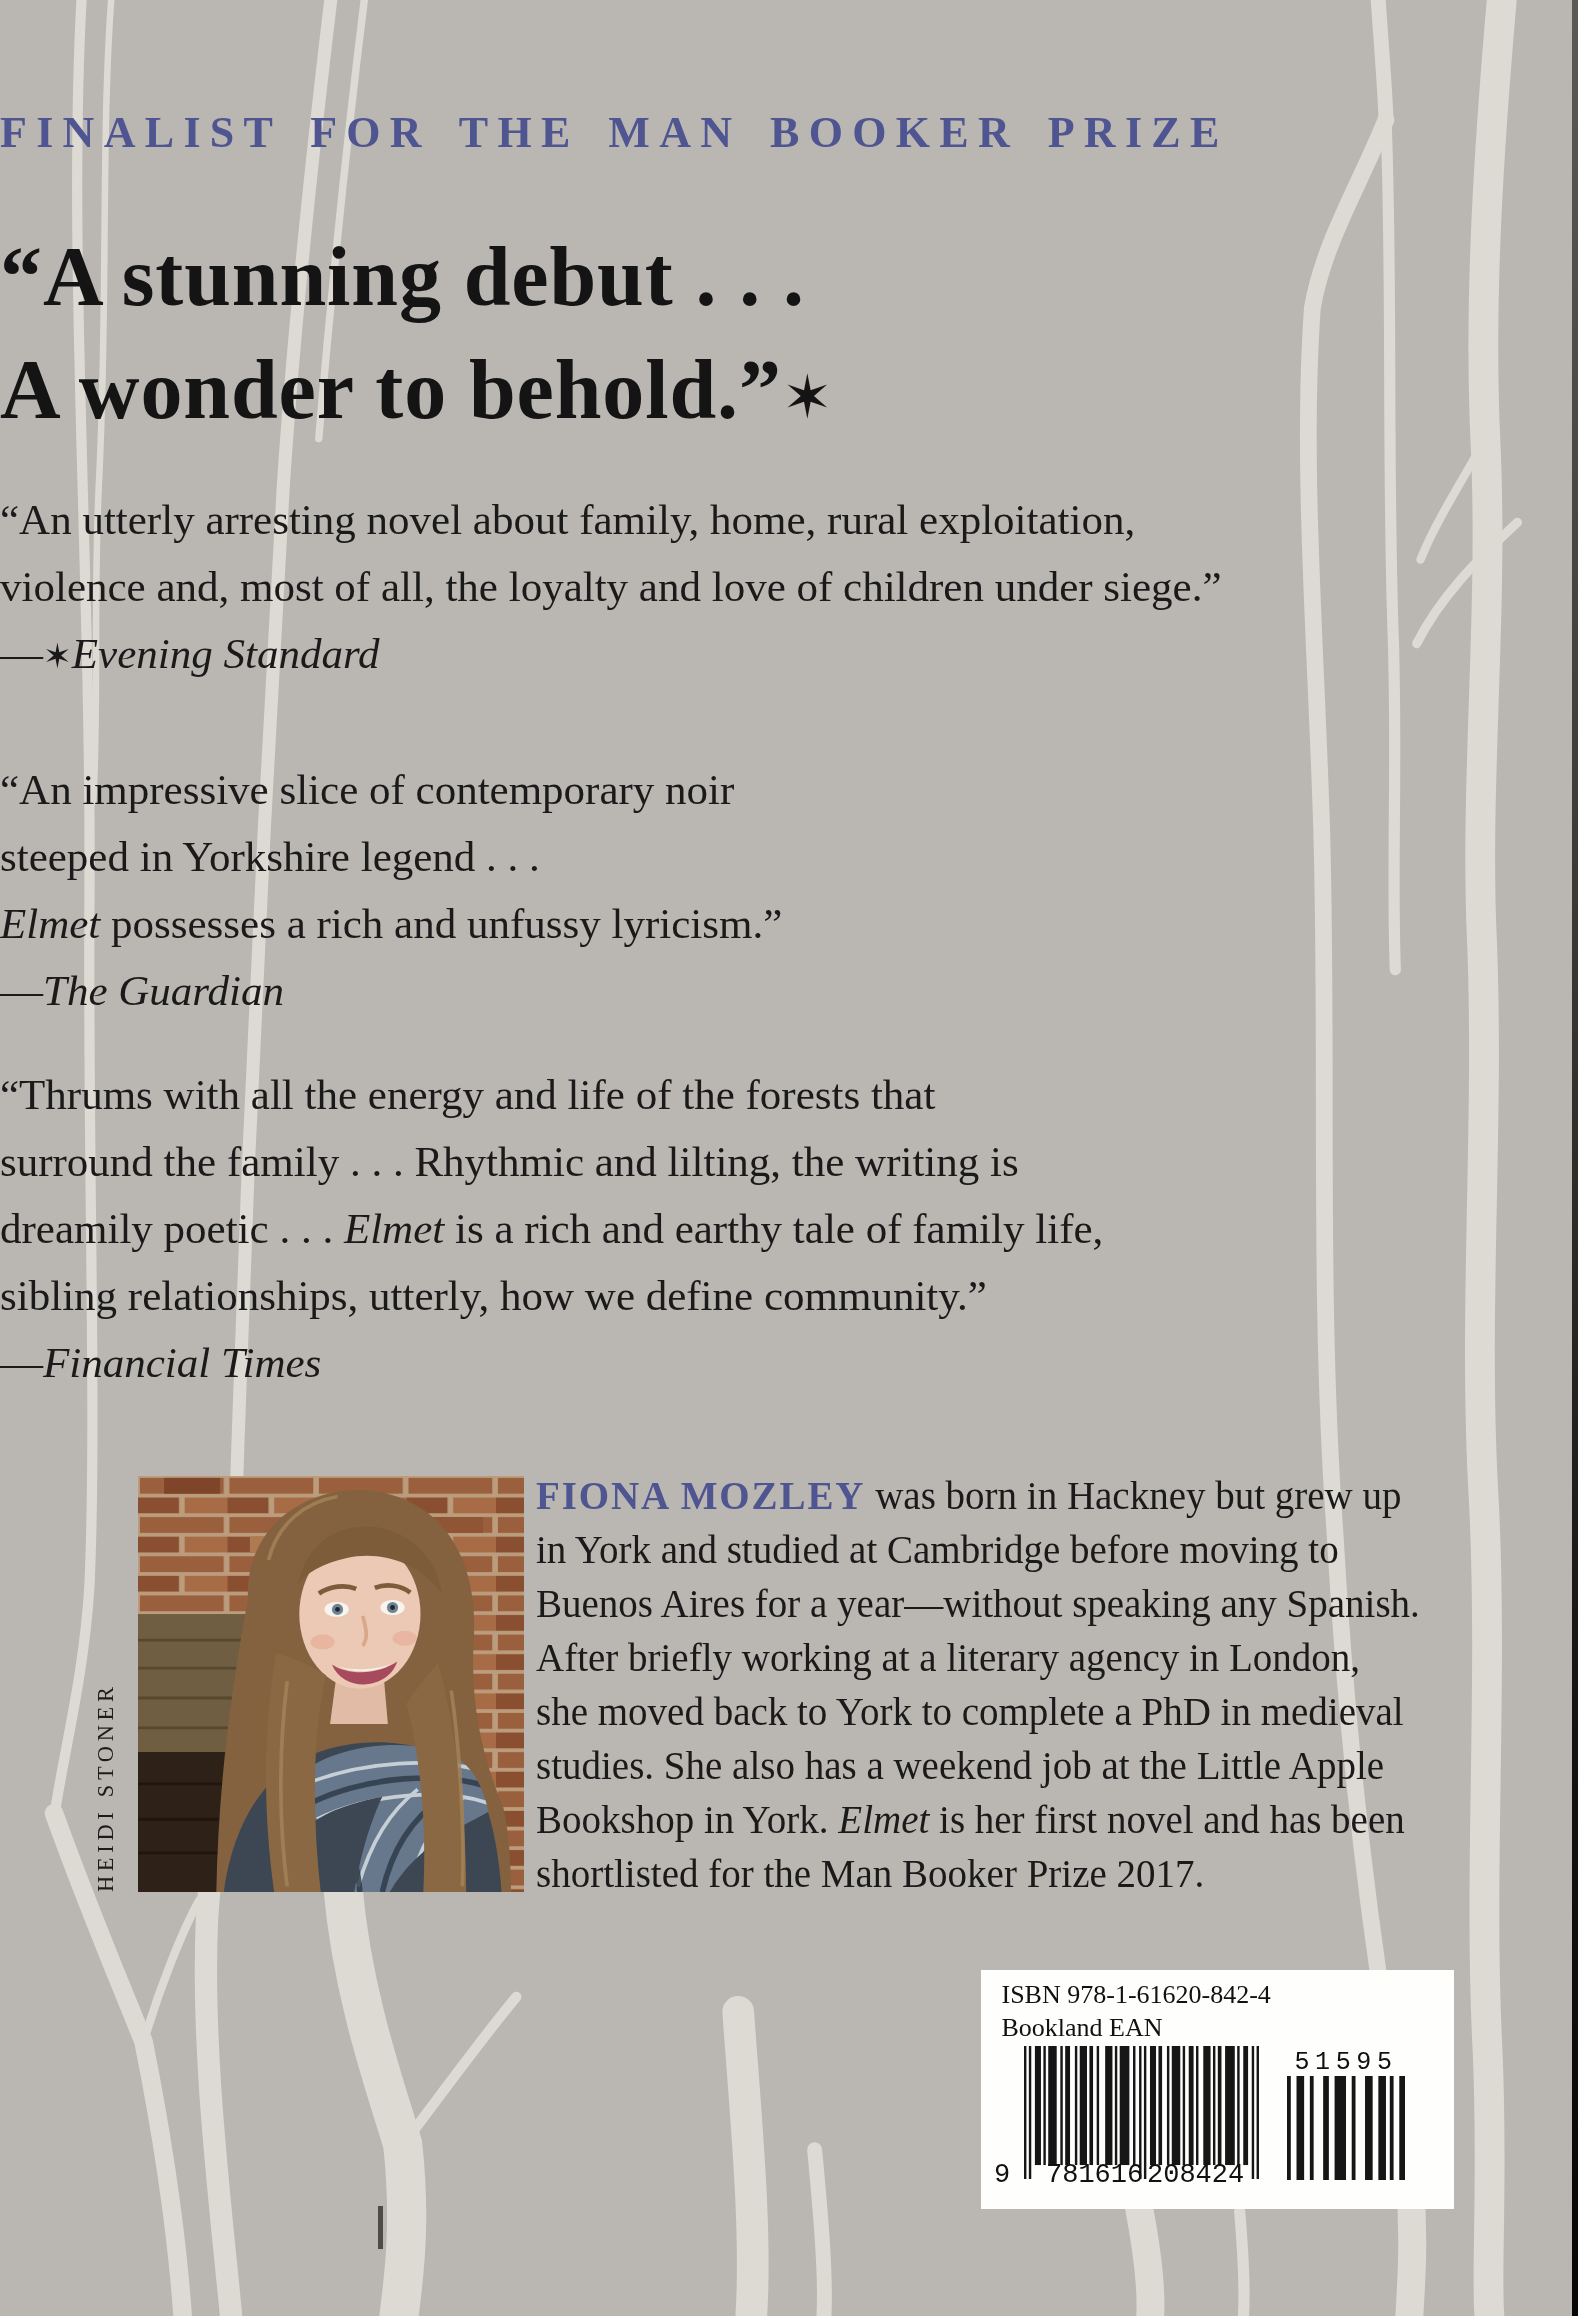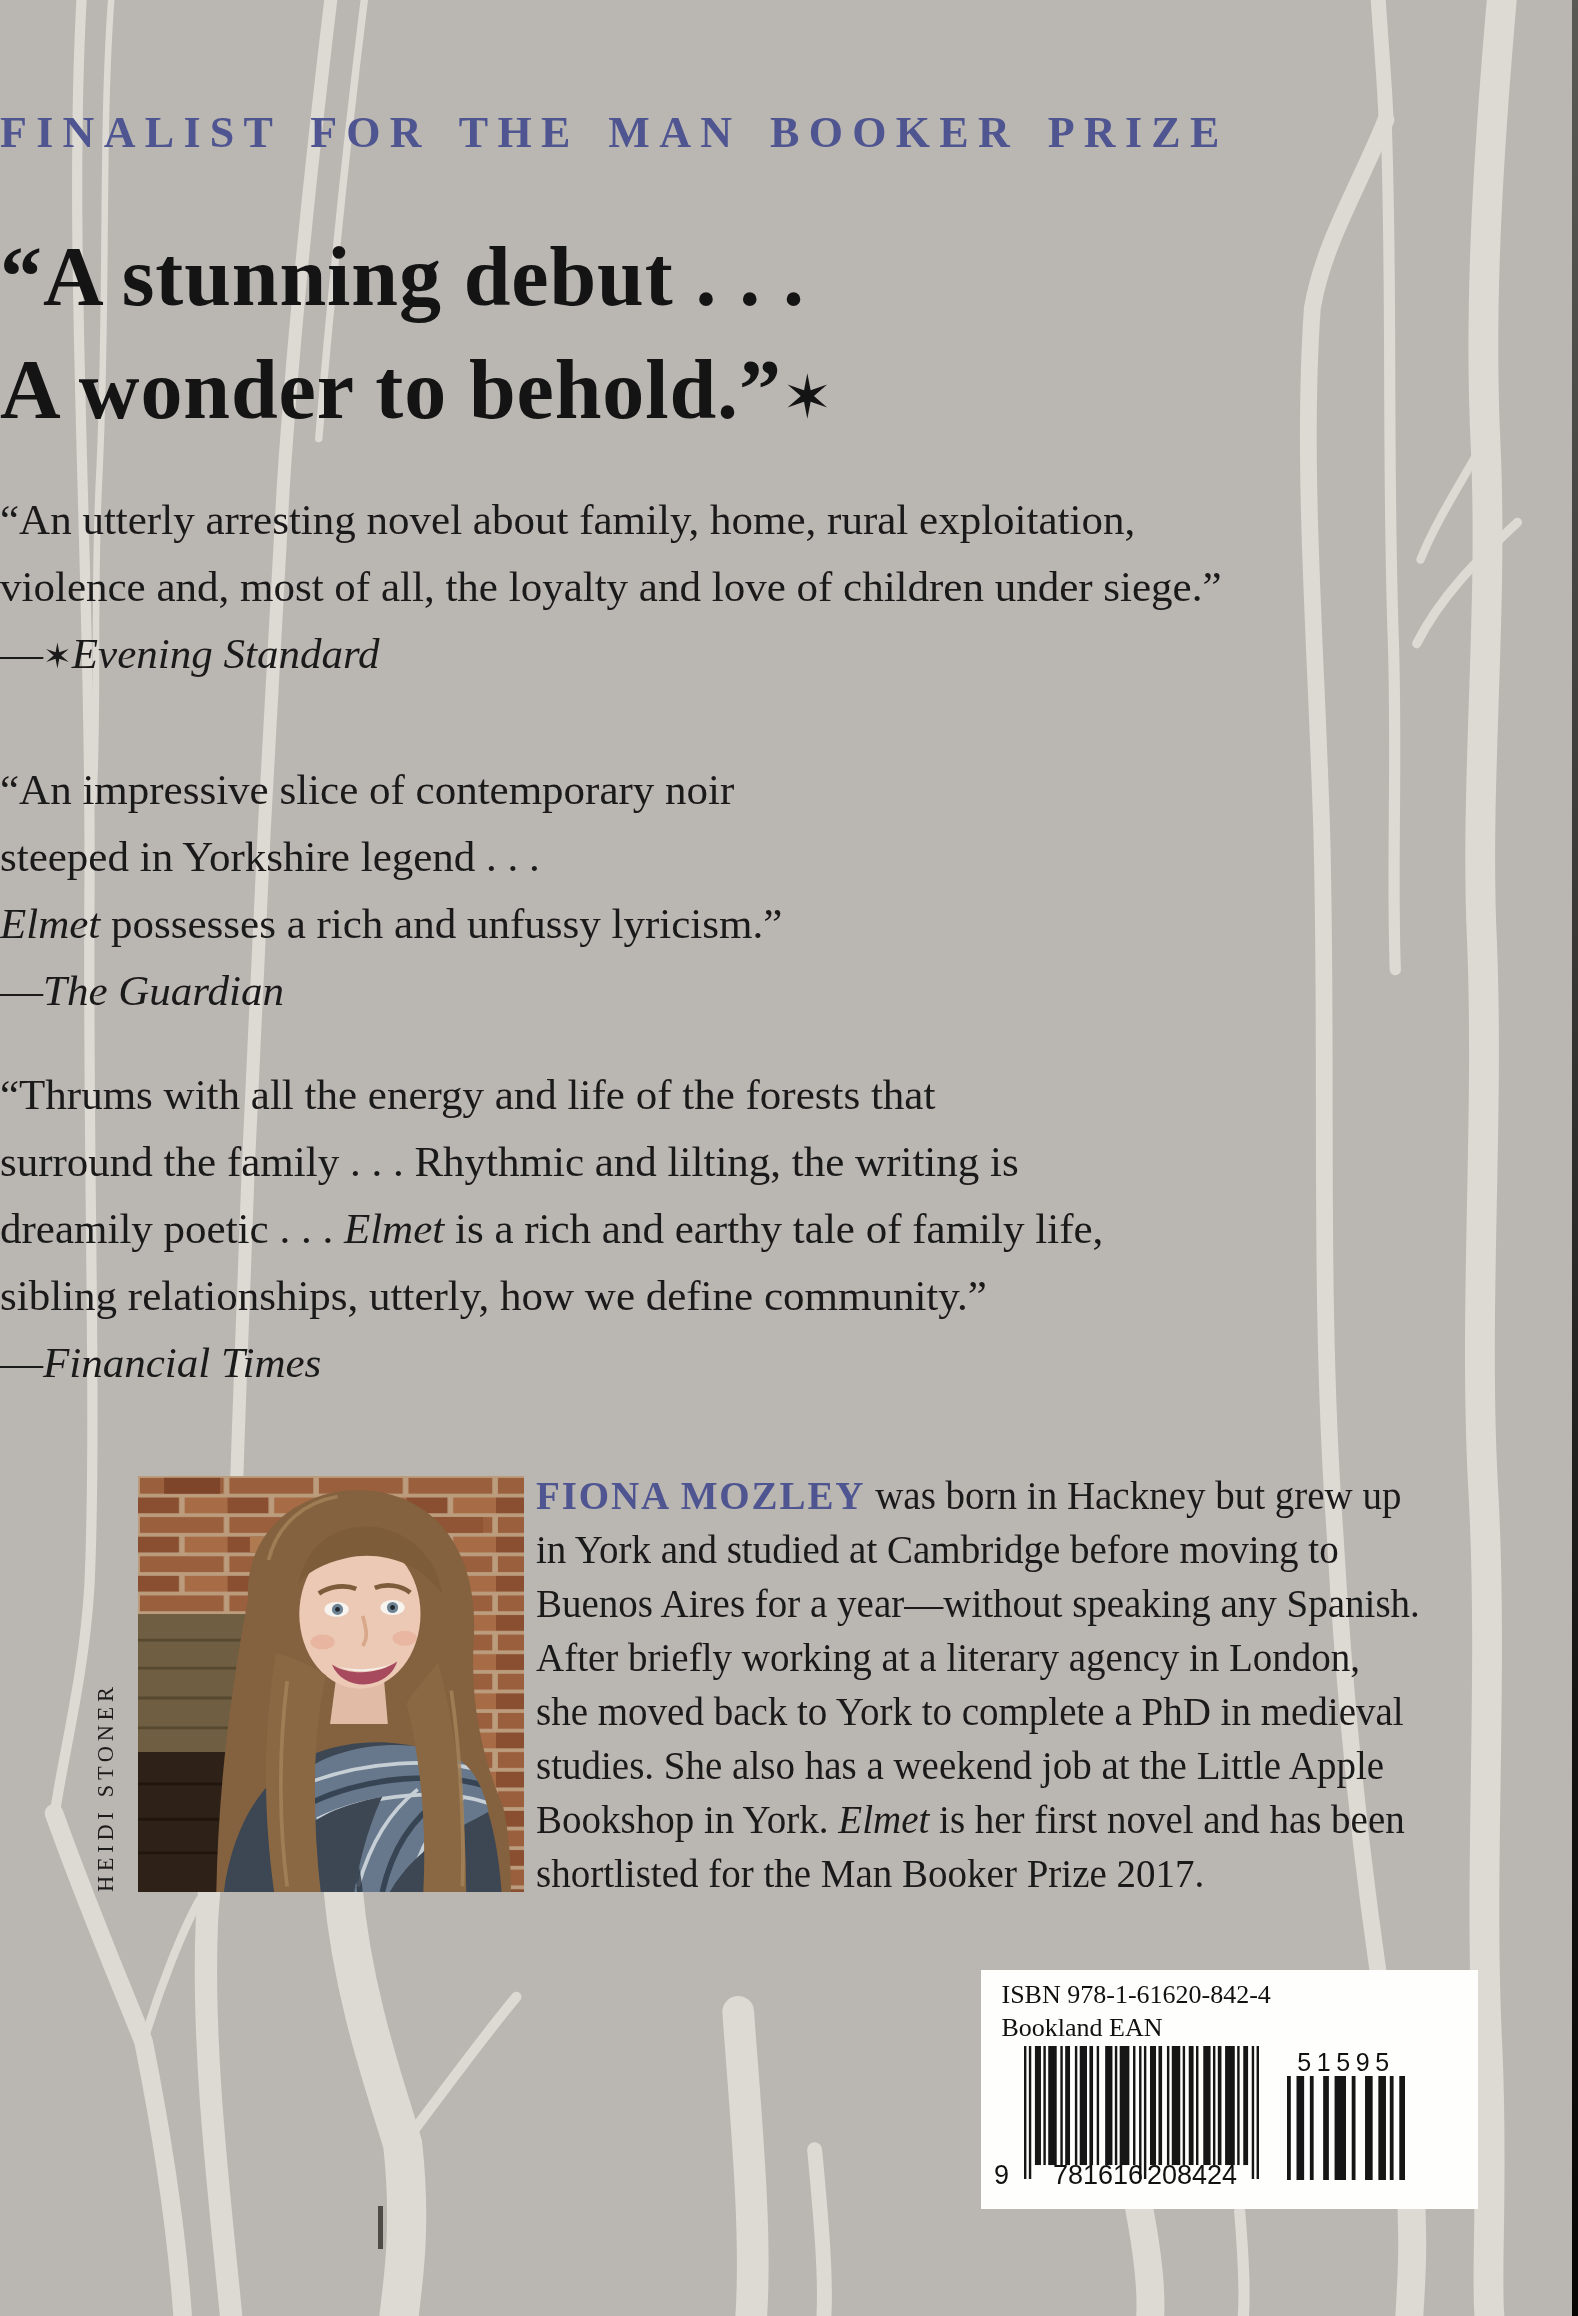--- a/index.html
+++ b/index.html
@@ -47,29 +47,29 @@
 
   .credit{
     left:93px;top:1892px;
     transform:rotate(-90deg);transform-origin:0 0;
     white-space:nowrap;
     font-size:22.4px;letter-spacing:4.7px;color:#1c1c1c;
   }
 
   .barcode-box{
     left:981px;top:1970px;width:473px;height:239px;
-    background:#fefefc;color:#111;padding-left:24px;
+    background:#fefefc;color:#111;
   }
   .barcode-box .isbn{left:20.5px;top:9.3px;font-size:26px;line-height:32px;}
   .barcode-box .ean{left:20.5px;top:42px;font-size:26px;line-height:32px;}
   .bars-main{left:43px;top:76px;width:235px;height:133px;}
   .bars-addon{left:306px;top:106px;width:118px;height:104px;}
   .bars-main svg,.bars-addon svg{display:block;width:100%;height:100%;}
   .bdigits{
-    font-family:Liberation Sans, sans-serif;
+    font-family:Liberation Mono, monospace;
     font-size:27px;color:#111;
   }
   .d-lead{left:13px;top:190px;}
   .d-g1{left:65px;top:190px;width:97px;text-align:right;}
   .d-g2{left:166px;top:190px;width:97px;text-align:left;}
   .d-addon{left:306px;top:78px;width:118px;text-align:center;letter-spacing:5.6px;font-size:25px;}
 
   .twig-dash{left:378px;top:2206px;width:4.7px;height:43px;background:#4e4a45;}
   .edge-strip{
     right:0;top:0;width:6.5px;height:2317px;

